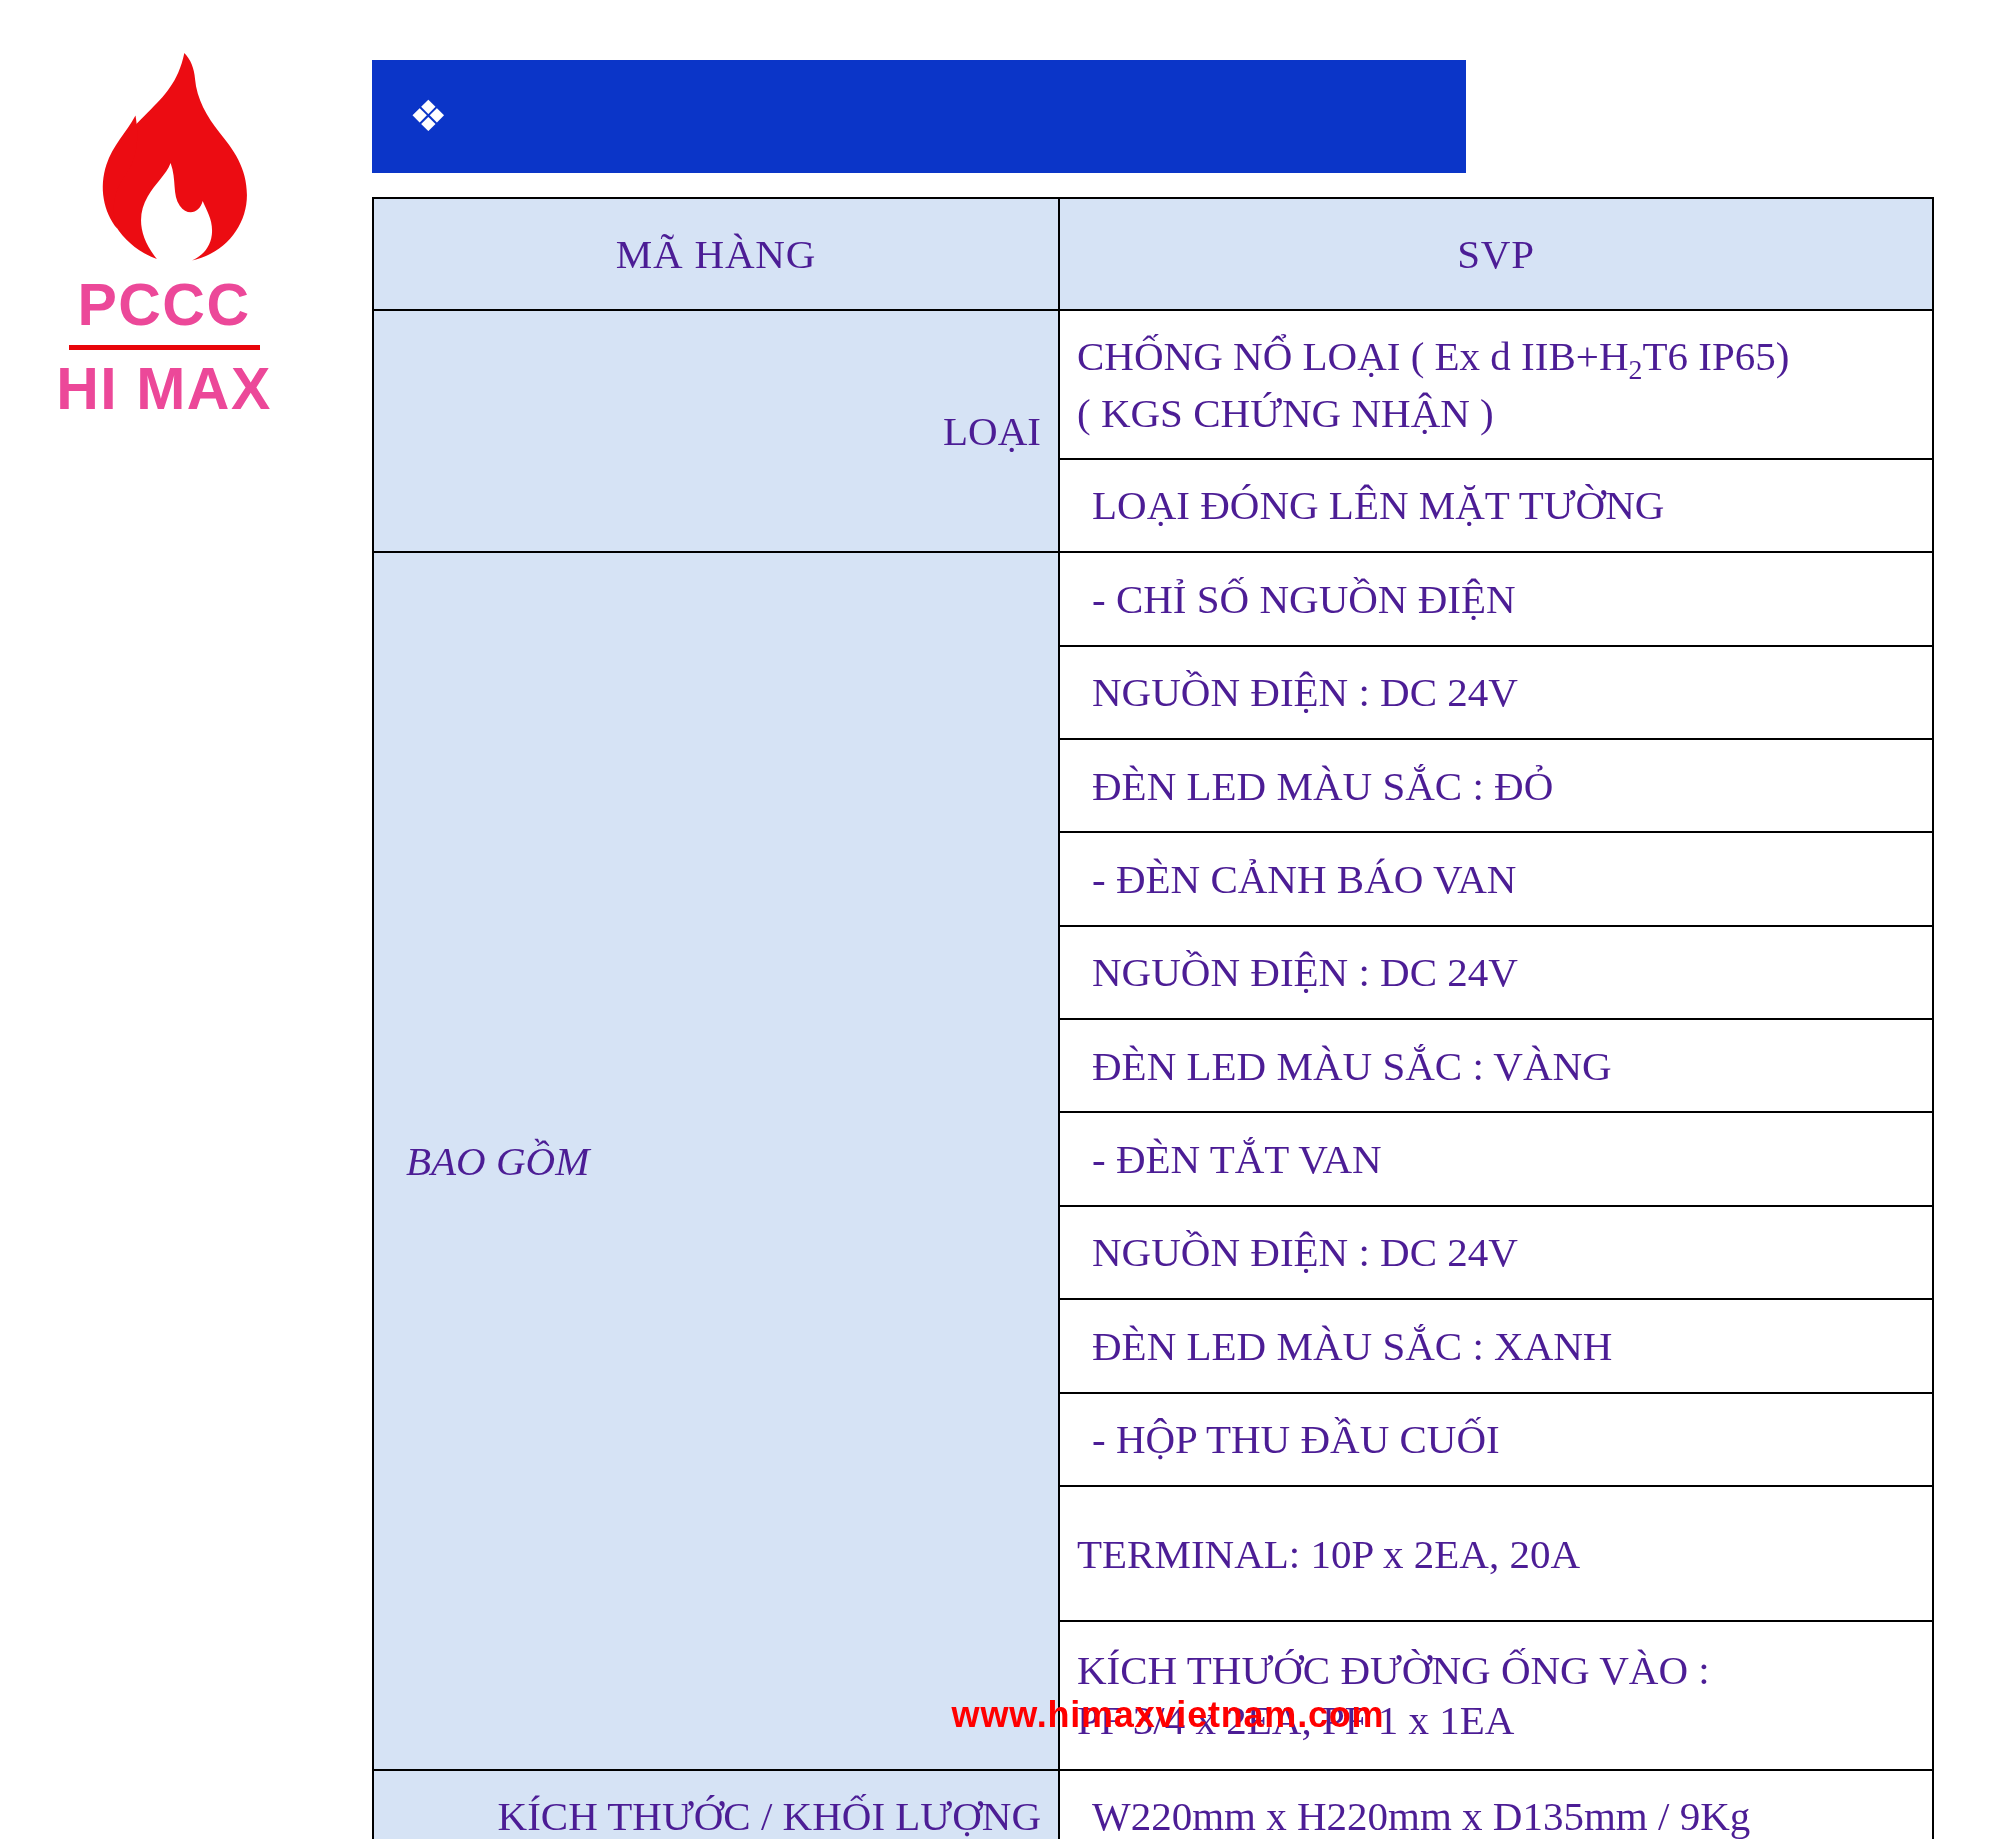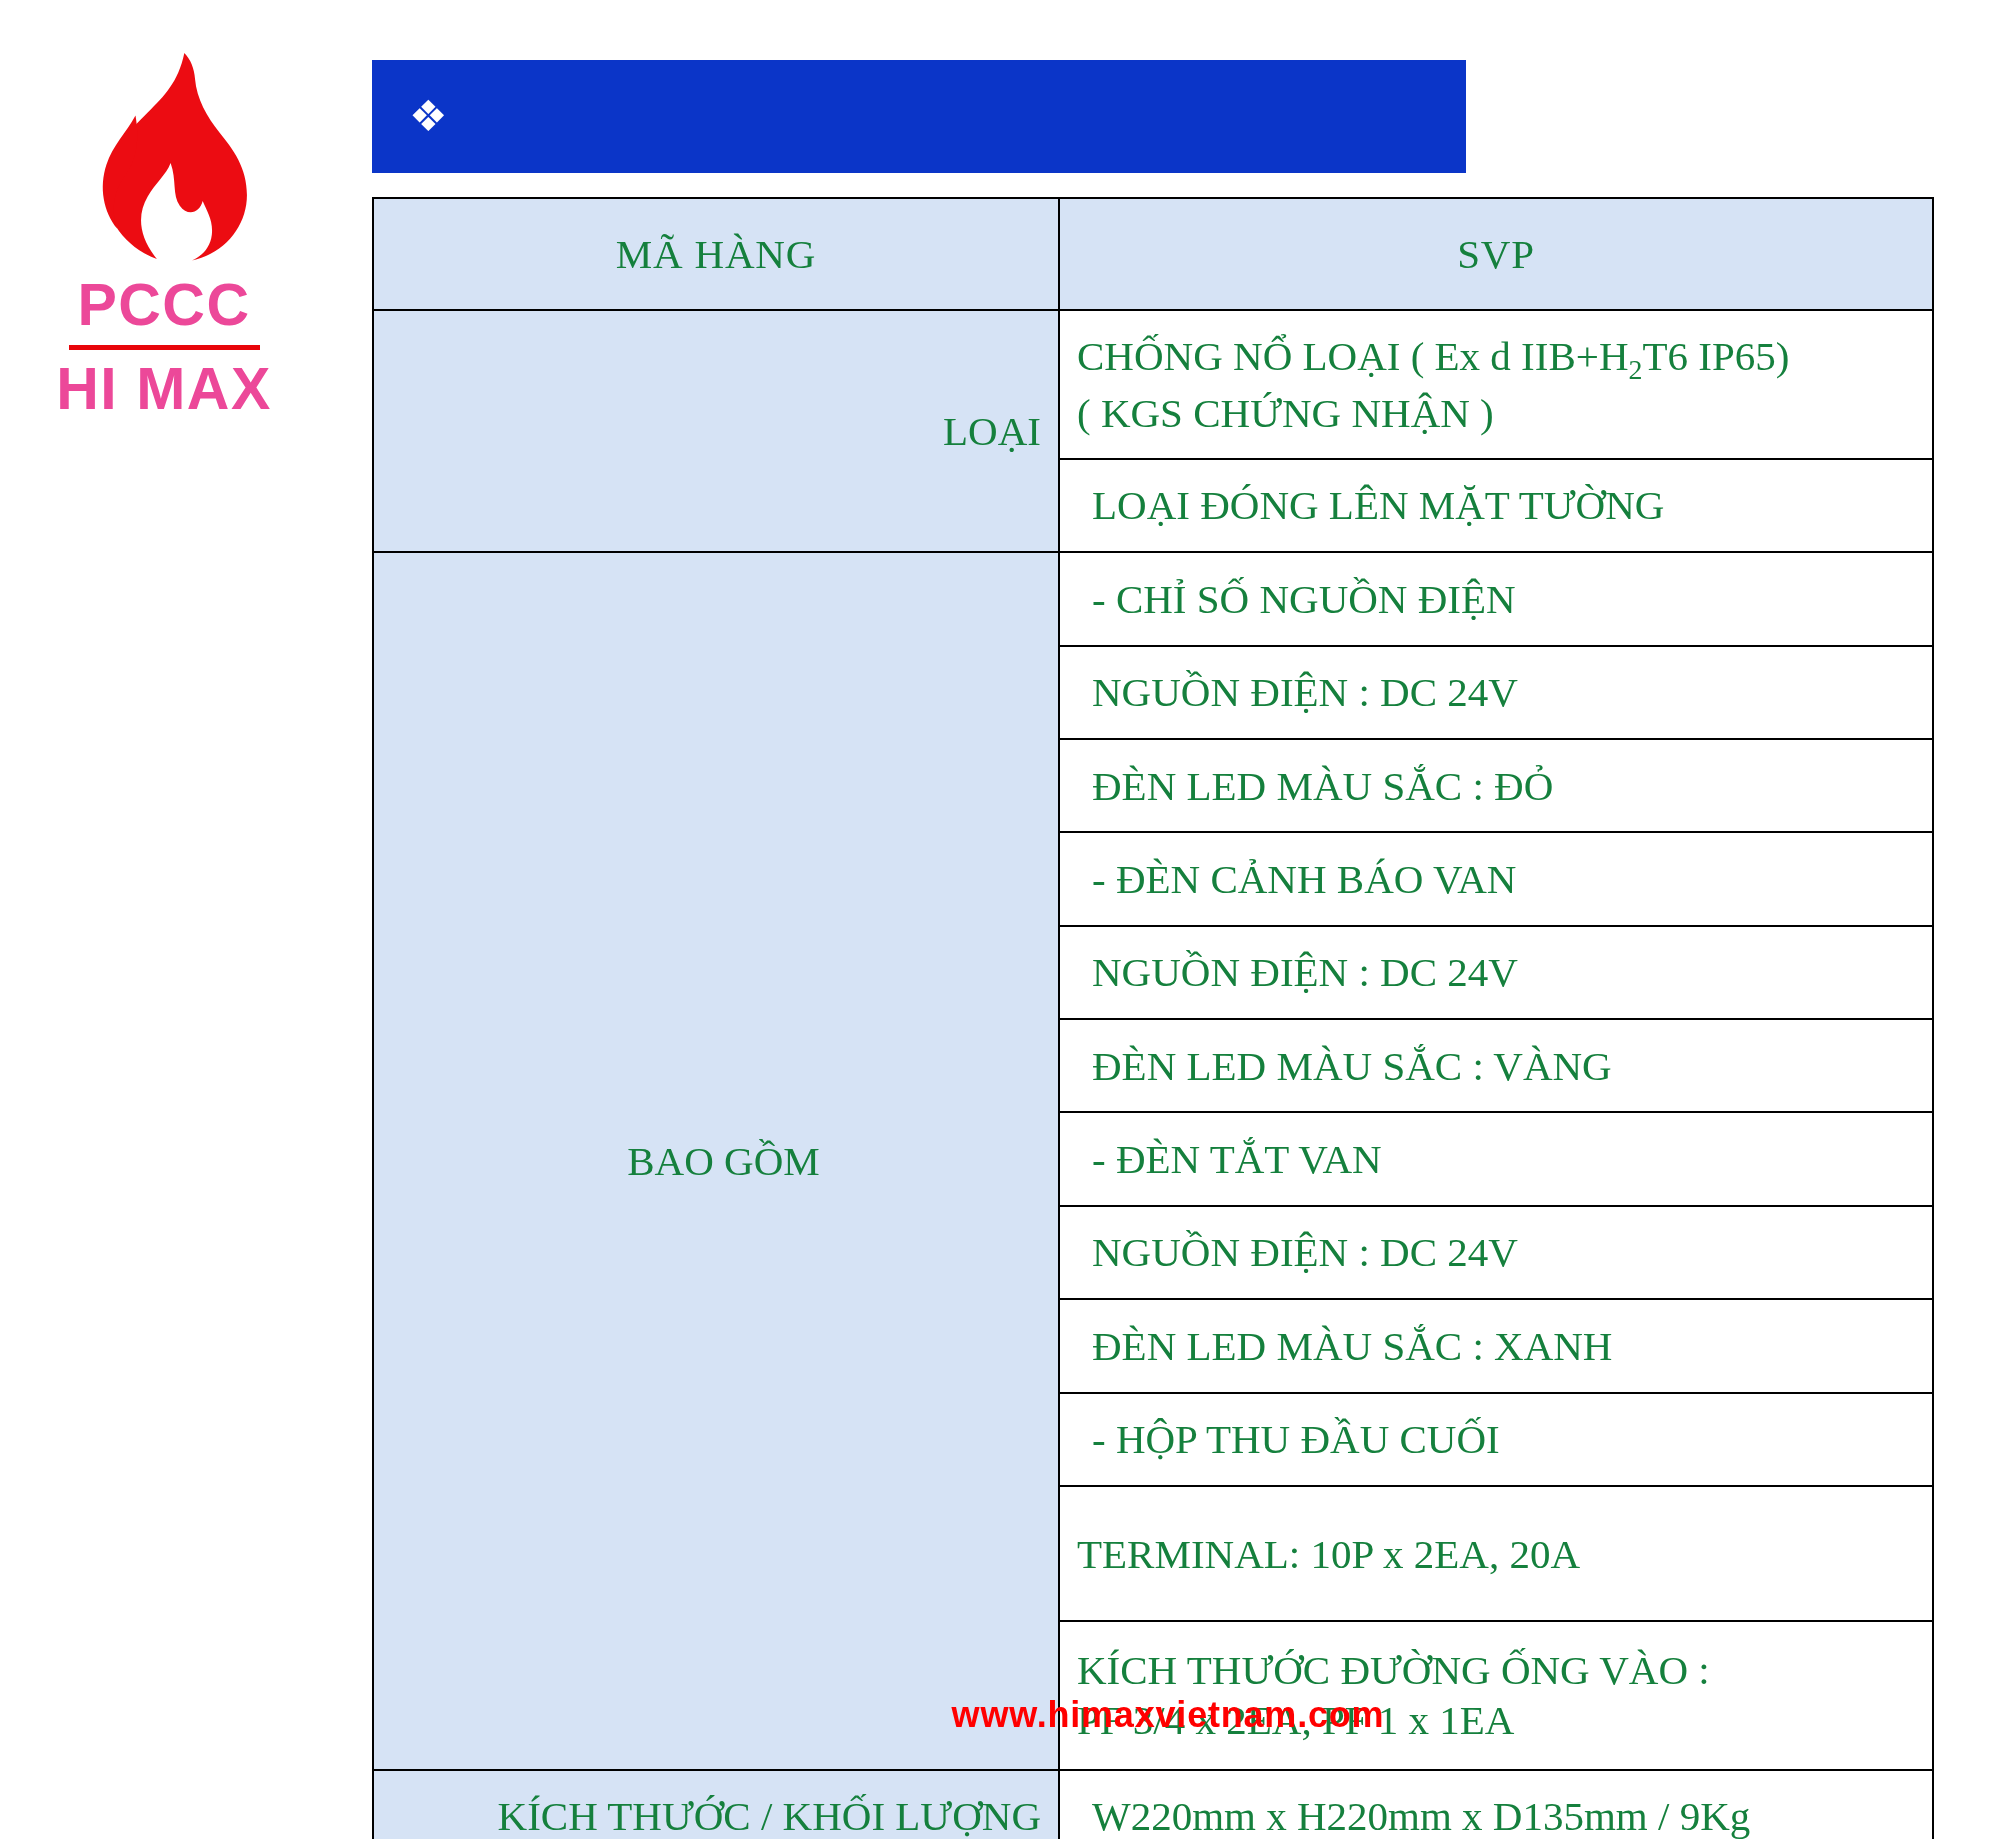--- a/index.html
+++ b/index.html
@@ -83,45 +83,46 @@
   }
   .spec-table col.c1 { width: 686px; }
   .spec-table col.c2 { width: 874px; }
 
   .spec-table td, .spec-table th {
     border: 2.3px solid #000000;
     font-size: 41px;
     line-height: 1.22;
     padding: 9.2px 17px;
     vertical-align: middle;
-    color: #15803d;
+    color: #4c1d95;
     font-weight: normal;
   }
 
   .hdr {
     background: #d6e3f5;
     text-align: center;
     font-weight: bold;
     font-size: 44px;
     letter-spacing: 0.8px;
     height: 92px;
   }
   .label-cell {
     background: #d6e3f5;
     text-align: right;
     vertical-align: middle;
     font-size: 42px;
     padding-left: 32px;
   }
   .label-cell-mid {
     background: #d6e3f5;
-    text-align: center;
+    text-align: left;
     vertical-align: middle;
     font-size: 42px;
     padding-left: 32px;
+    font-style: italic;
   }
   .val-cell {
     background: #ffffff;
     text-align: left;
     padding-left: 20px;
   }
   .row-tall td { height: 115px; margin-top: 31px; }
   .row-std td { height: 73px; padding-left: 32px; }
   .row-two td { height: 128px; margin-top: 29px; }
   sub { font-size: 0.68em; vertical-align: sub; }

